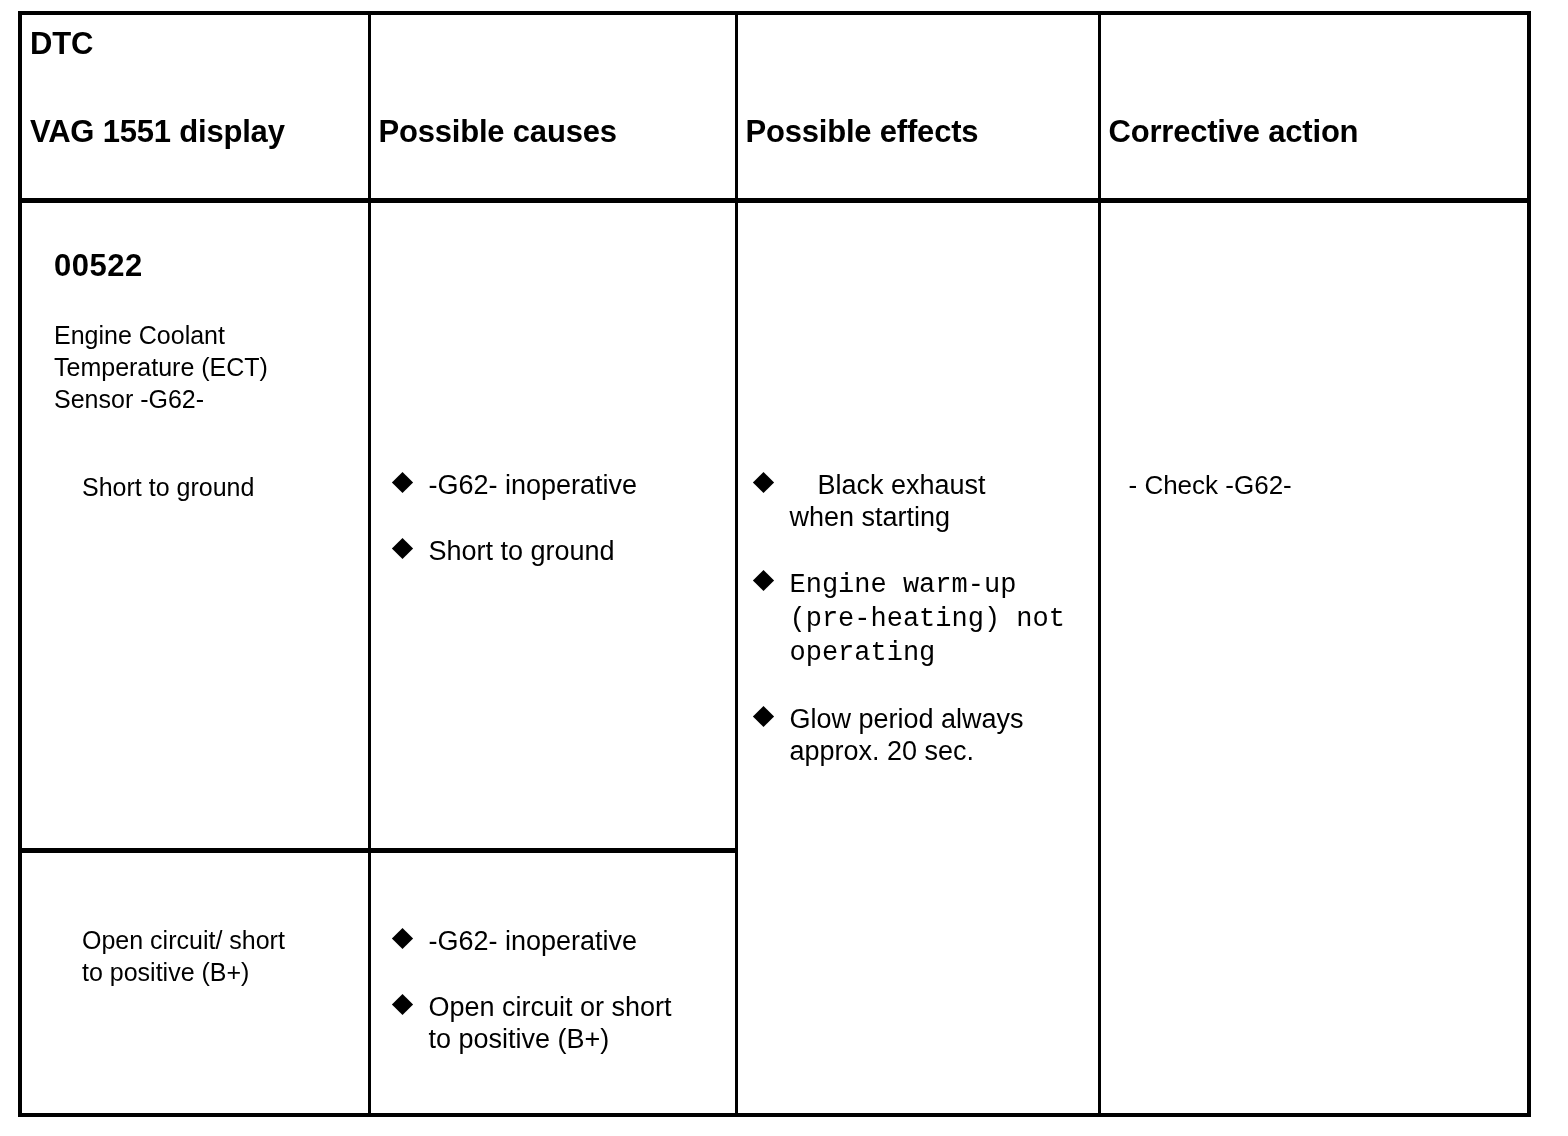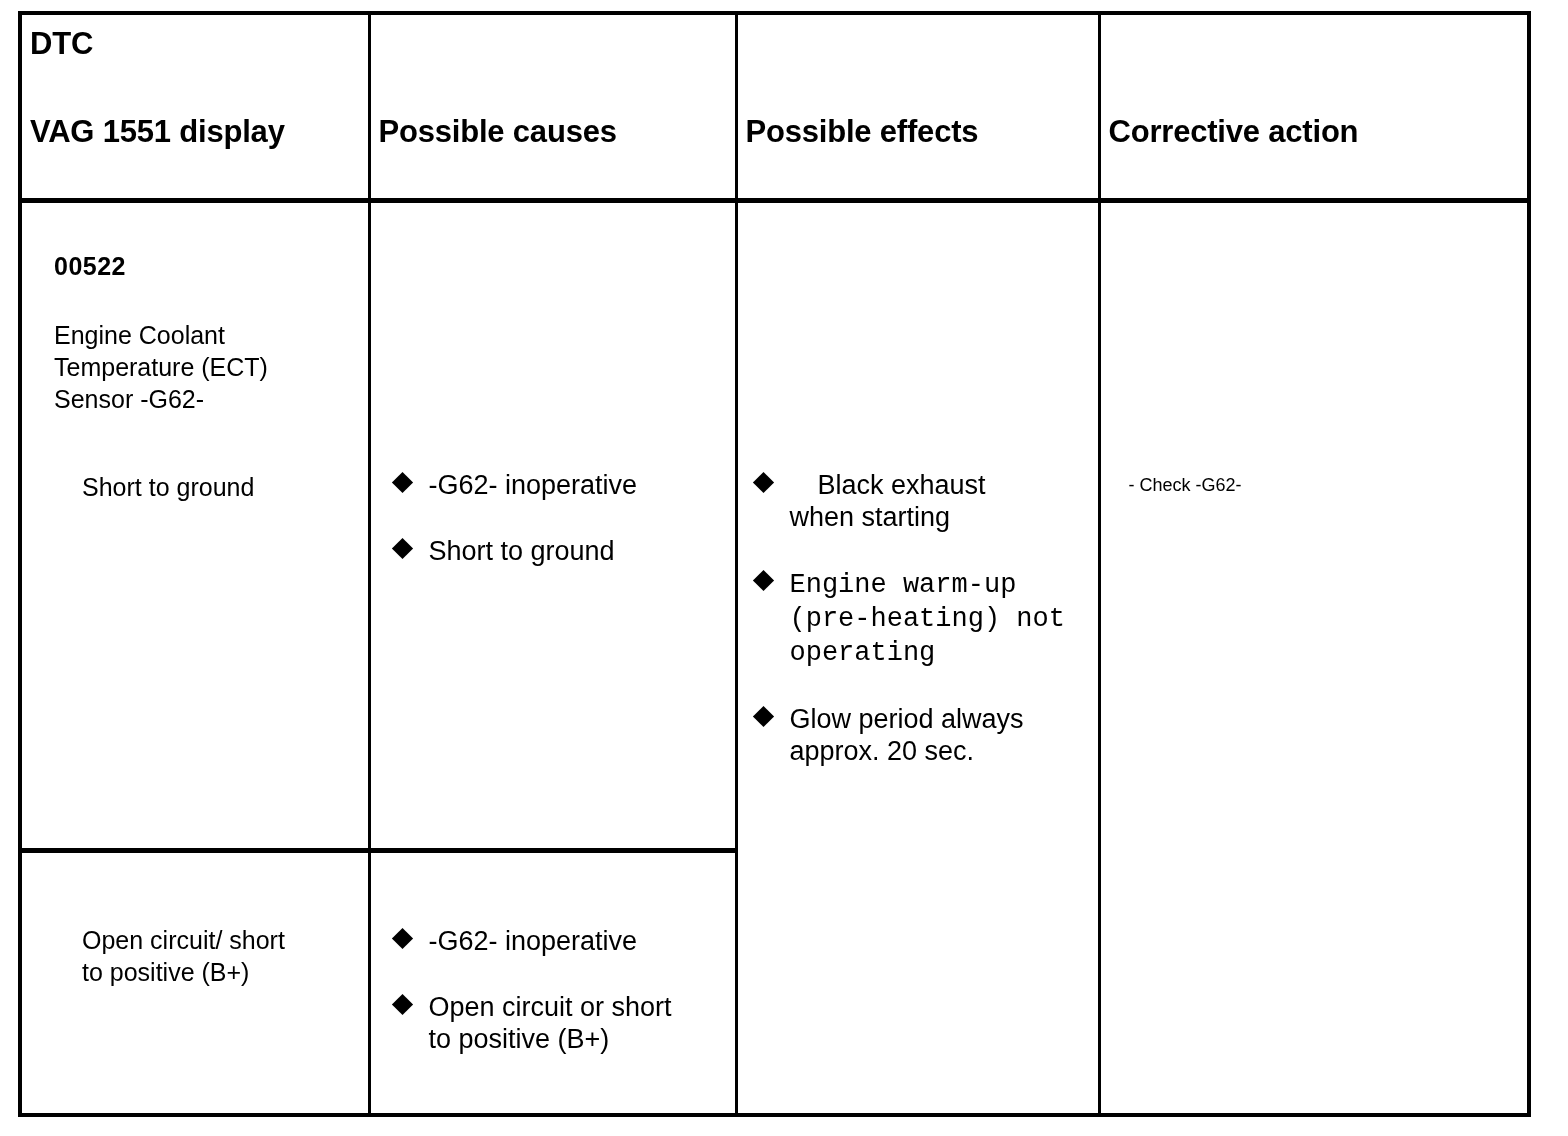--- a/index.html
+++ b/index.html
@@ -84,21 +84,21 @@
   .row1 td.splitcell { border-bottom: 5px solid #000; }
 
   
   .tb {
     position: absolute;
     white-space: pre-line;
   }
 
   .code {
     font-weight: bold;
-    font-size: 25px;
+    font-size: 31px;
     letter-spacing: 0.5px;
   }
 
   .bullet-list {
     position: absolute;
     list-style: none;
     margin: 0;
     padding: 0;
   }
   .bullet-list li {
@@ -124,21 +124,21 @@
     left: 2px;
     top: 4px;
     width: 15px;
     height: 15px;
     background: #000;
     transform: rotate(45deg);
   }
 
   .dash-item {
     position: absolute;
-    font-size: 18px;
+    font-size: 26px;
     line-height: 32px;
     white-space: nowrap;
   }
 </style>
 </head>
 <body>
 
 <div class="page">
 
   <table class="dtc-table">

